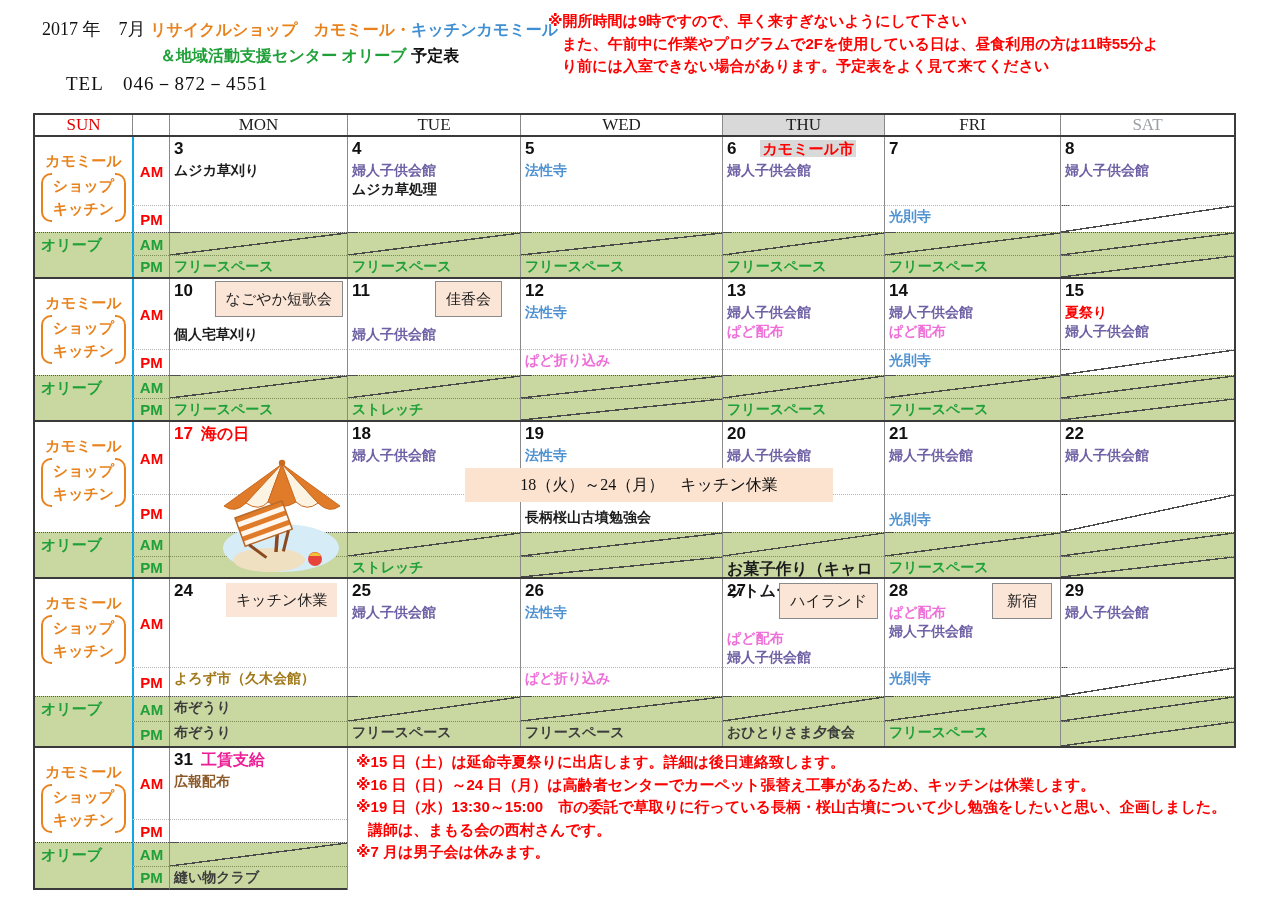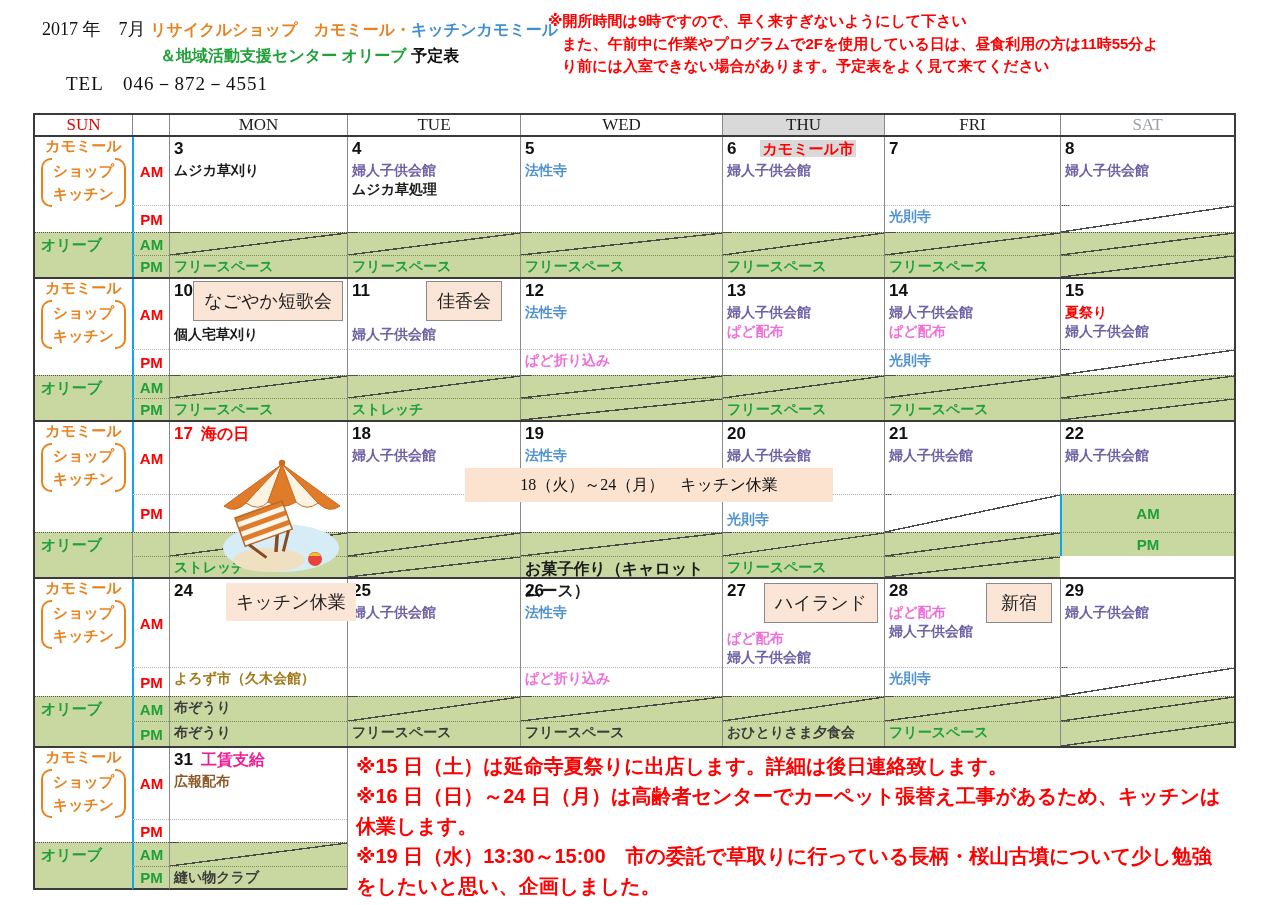--- a/index.html
+++ b/index.html
@@ -36,46 +36,46 @@
   .w3{grid-template-rows:72px 38px 24px 21px;}
   .w4{grid-template-rows:88px 29px 25px 25px;}
   .w5{grid-template-rows:71px 23px 24px 24px;}
   .c{position:relative;border-left:1px solid #8a8a8a;box-sizing:border-box;padding:1px 4px;font-weight:bold;font-size:14px;line-height:1.35;}
   .rt-dot{border-top:1px dotted #b3b3b3;}
   .rt-dash{border-top:1px dotted #555;}
   .rt-dot2{border-top:1px dotted #7d8d58;}
   .og{background-color:#c9d7a1;}
   .dg{background-image:linear-gradient(to right bottom,transparent calc(50% - .7px),#4a4a4a calc(50% - .7px),#4a4a4a calc(50% + .7px),transparent calc(50% + .7px));}
   
-  .lab-cam{grid-column:1;grid-row:1/3;color:#e8821c;text-align:center;font-weight:bold;font-size:15px;padding-top:0;box-sizing:border-box;}
+  .lab-cam{grid-column:1;grid-row:1/3;color:#e8821c;text-align:center;font-weight:bold;font-size:15px;padding-top:15px;box-sizing:border-box;}
   .brk{position:relative;display:inline-block;margin-top:2px;padding:2px 12px;line-height:1.5;}
   .brk::before,.brk::after{content:'';position:absolute;top:0;bottom:0;width:9px;border:2px solid #e8821c;}
   .brk::before{left:0;border-right:none;border-radius:10px 0 0 10px;}
   .brk::after{right:0;border-left:none;border-radius:0 10px 10px 0;}
   .lab-olive{grid-column:1;grid-row:3/5;color:#1fa038;font-weight:bold;font-size:15px;padding:3px 6px;box-sizing:border-box;}
   .ap{display:flex;align-items:center;justify-content:center;font-weight:bold;font-size:15px;border-left:2px solid #0ea5e9;box-sizing:border-box;}
   .ap-red{color:#fe0000;}
   .ap-green{color:#1fa038;}
   
   .date{font-size:17px;color:#111;margin-right:8px;}
   .ev{display:block;}
   .purple{color:#6f61a5}.blue{color:#4f92d1}.magenta{color:#ee6fd8}.redc{color:#fe0000}
   .green{color:#1fa038}.blackc{color:#1c1c1c}.dark{color:#3c3c3c}.brown{color:#8c5a2a}
   .khaki{color:#a07818}.pink{color:#ed1e95}
   .hl{background:#d9d9d9;color:#fe0000;font-size:15px;margin-left:16px;padding:0 2px;}
-  .box{position:absolute;background:#fbe5d6;font-family:"Liberation Serif","DejaVu Serif",serif;font-weight:normal;font-size:18px;color:#222;padding:7px 10px;z-index:3;white-space:nowrap;}
+  .box{position:absolute;background:#fbe5d6;font-family:"Liberation Serif","DejaVu Serif",serif;font-weight:normal;font-size:15px;color:#222;padding:7px 10px;z-index:3;white-space:nowrap;}
   .box.bordered{border:1px solid #8a8a8a;}
   .banner{position:absolute;left:430px;top:46px;width:368px;height:34px;background:#fbe3d0;z-index:5;display:flex;align-items:center;justify-content:center;font-family:"Liberation Serif","DejaVu Serif",serif;font-size:16px;color:#111;}
   .beach{position:absolute;left:176px;top:30px;width:142px;height:126px;z-index:4;}
   .spacer22{margin-top:22px;}
   .spacer26{margin-top:26px;}
   .kofun{margin-top:12px;}
   .small-ev{font-size:16px;}
   
-  .notes{grid-column:4;grid-row:1/5;border-left:1px solid #8a8a8a;box-sizing:border-box;padding:3px 8px;color:#fe0000;font-weight:bold;font-size:20px;line-height:1.5;background:#fff;}
+  .notes{grid-column:4;grid-row:1/5;border-left:1px solid #8a8a8a;box-sizing:border-box;padding:3px 8px;color:#fe0000;font-weight:bold;font-size:15px;line-height:1.5;background:#fff;}
   .notes .ind{padding-left:12px;}
   .bb{border-bottom:2px solid #3a3a3a;}
 </style>
 </head>
 <body>
 
 <div class="hdr-left">
   <div class="hdr-line1">
     <span class="hdr-date">2017 年　7月</span>
     <span class="t-orange">リサイクルショップ　カモミール・</span><span class="t-blue">キッチンカモミール</span>
@@ -212,20 +212,23 @@
     <div class="ap ap-red">AM</div>
     <div class="c"><span class="date redc">17</span><span class="redc" style="font-size:16px;">海の日</span></div>
     <div class="c"><span class="date">18</span><span class="ev purple">婦人子供会館</span></div>
     <div class="c"><span class="date">19</span><span class="ev blue">法性寺</span></div>
     <div class="c"><span class="date">20</span><span class="ev purple">婦人子供会館</span></div>
     <div class="c"><span class="date">21</span><span class="ev purple">婦人子供会館</span></div>
     <div class="c"><span class="date">22</span><span class="ev purple">婦人子供会館</span></div>
     <div class="ap ap-red rt-dot">PM</div>
     <div class="c rt-dot"></div>
     <div class="c rt-dot"></div>
+    <div class="c rt-dot">
+          <span class="ev blackc kofun">長柄桜山古墳勉強会</span>
+        </div>
     <div class="c rt-dot"></div>
     <div class="c rt-dot">
           <span class="ev blue" style="margin-top:14px;">光則寺</span>
         </div>
     <div class="c rt-dot dg"></div>
     <div class="lab-olive og rt-dash">オリーブ</div>
     <div class="ap ap-green og rt-dash">AM</div>
     <div class="c og rt-dash"></div>
     <div class="c og rt-dash dg"></div>
     <div class="c og rt-dash dg"></div>

